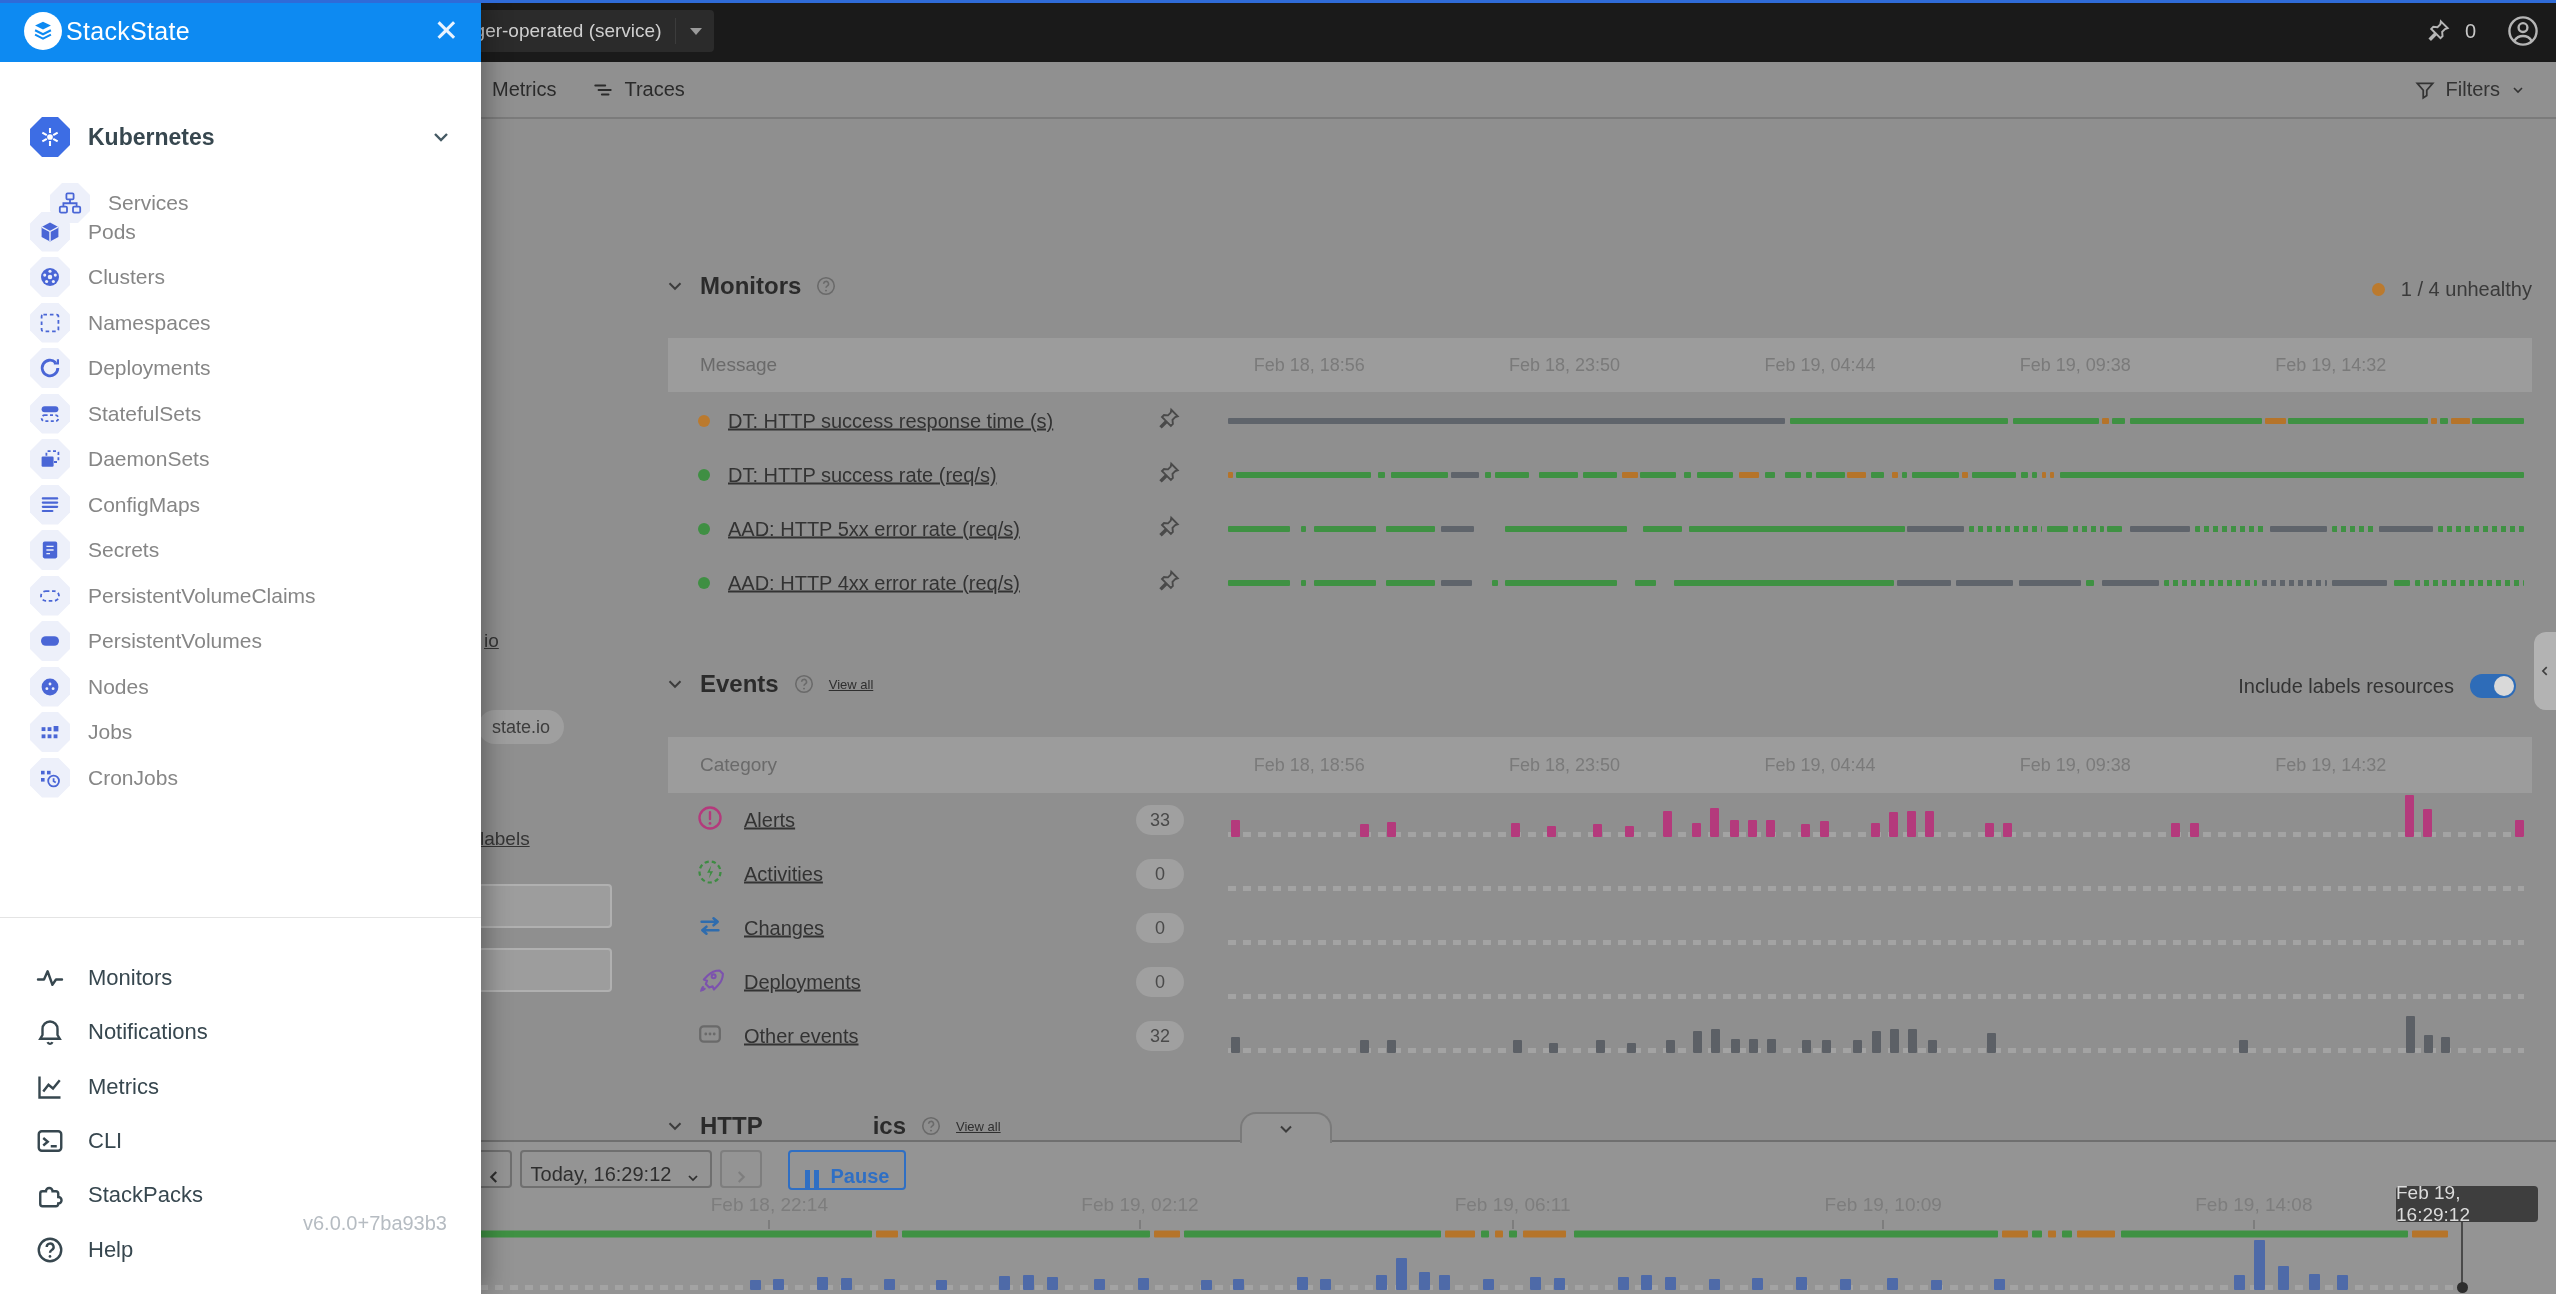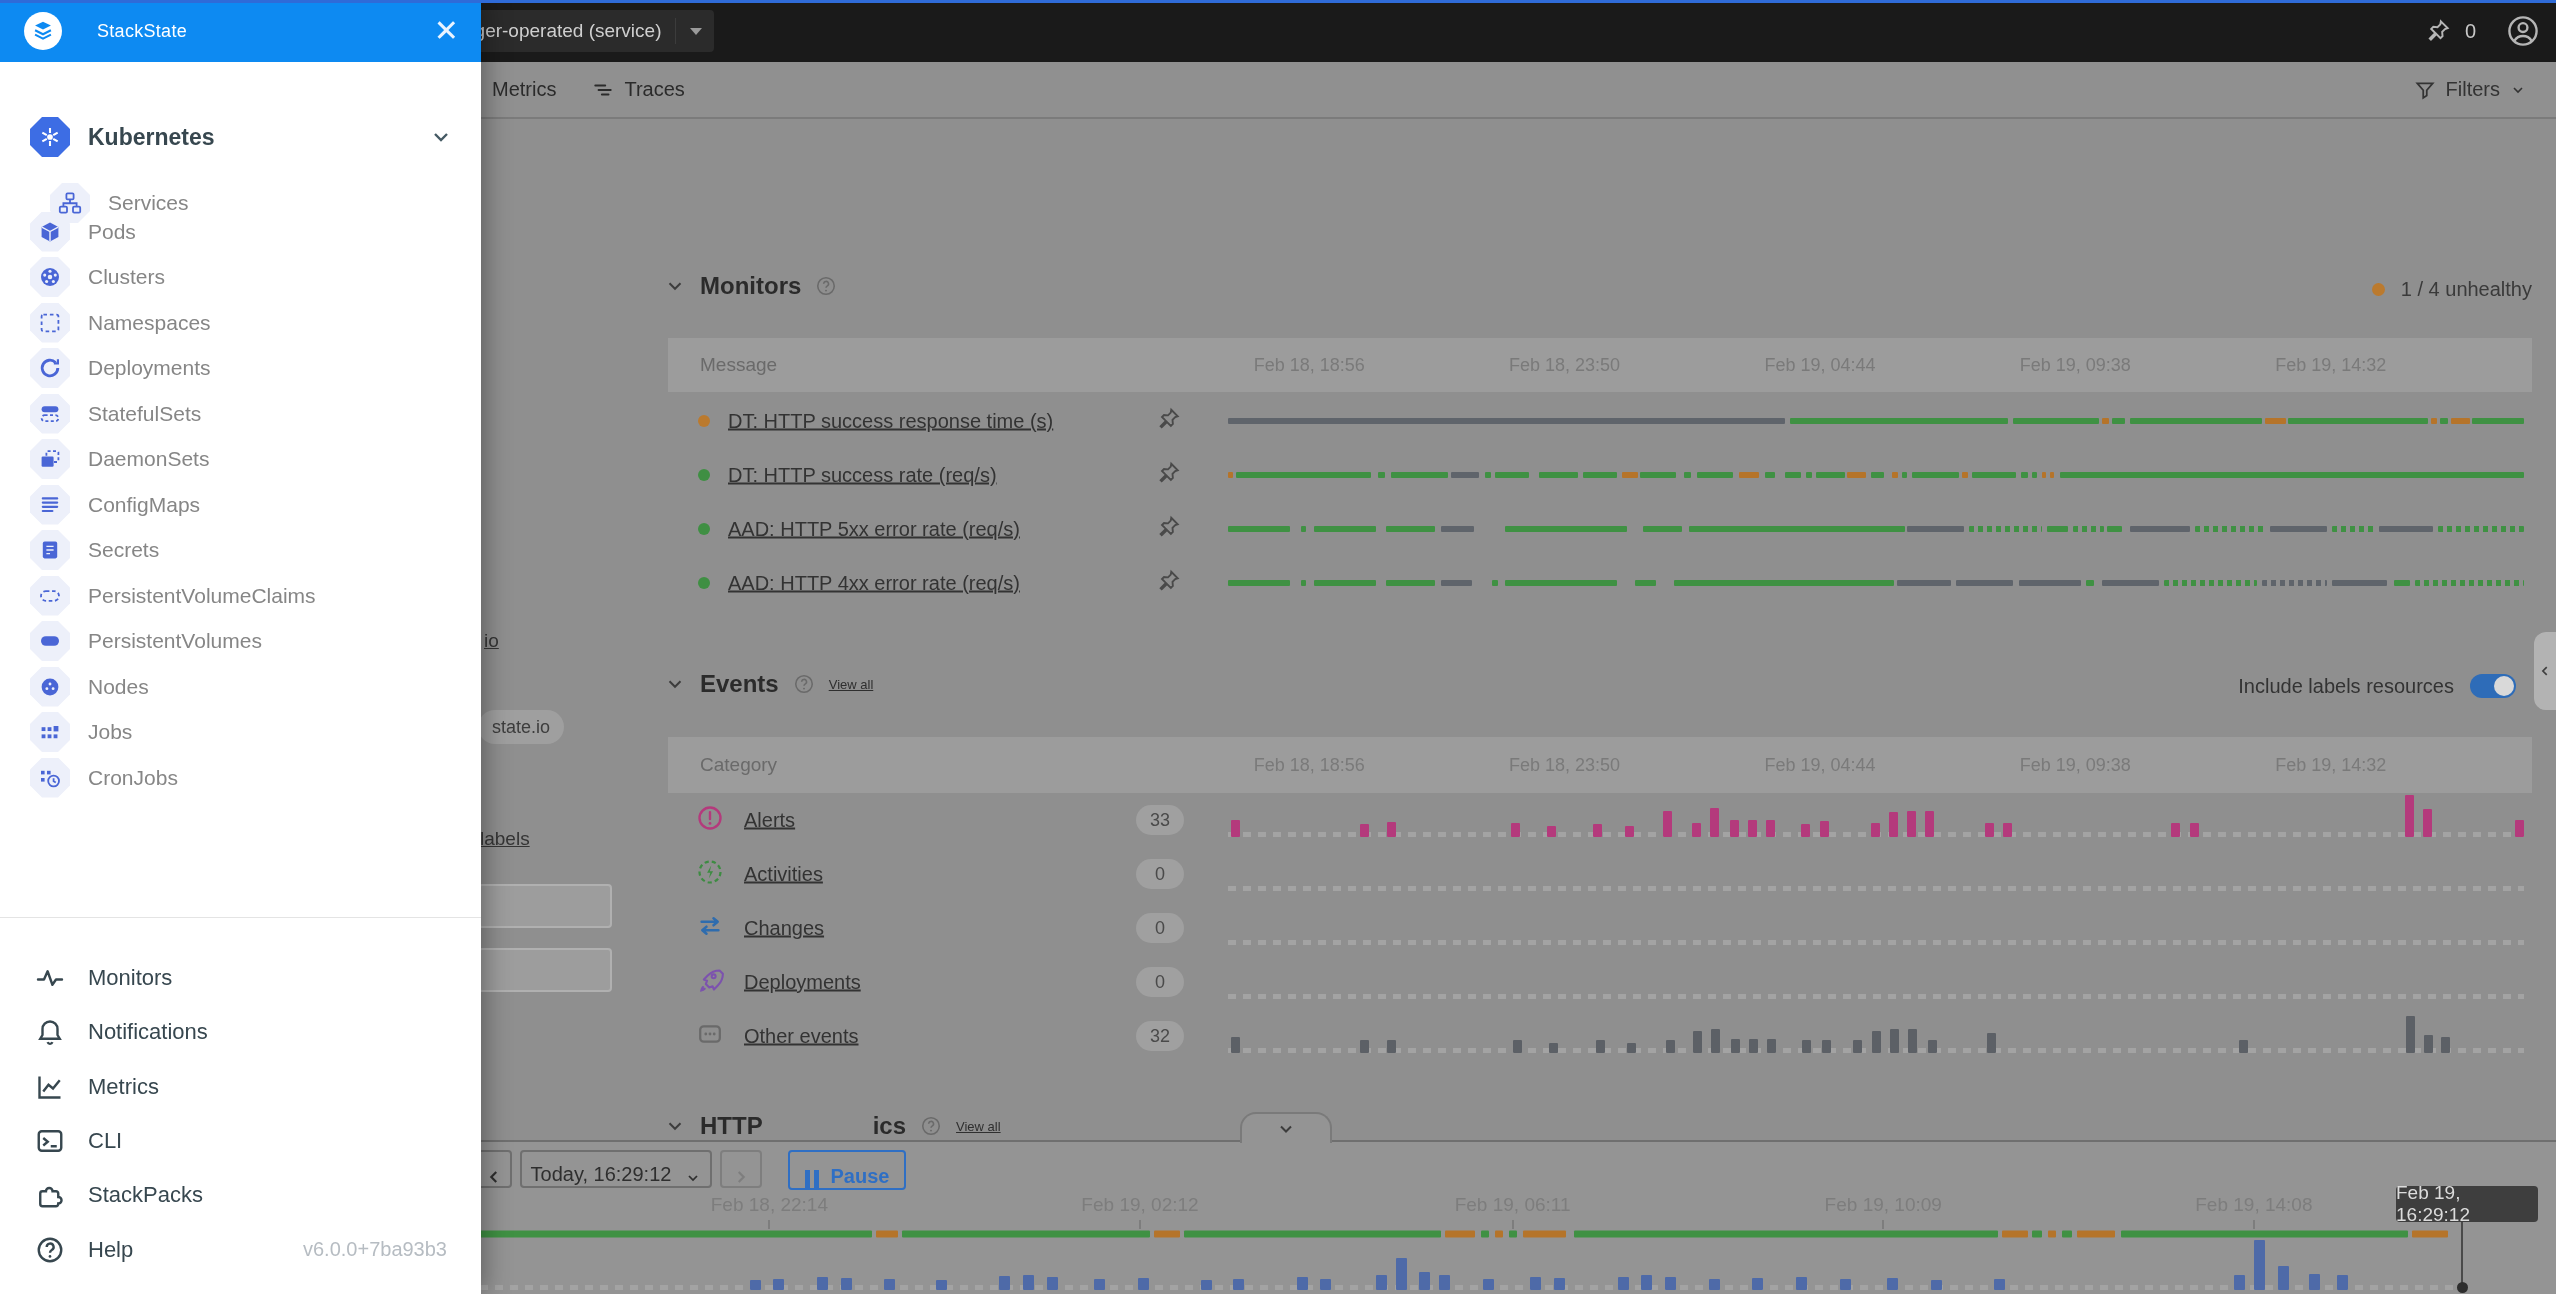--- a/index.html
+++ b/index.html
@@ -96,21 +96,21 @@
   
   .edge-handle{position:absolute;right:0;top:632px;width:22px;height:78px;background:#b3b3b3;
                border-radius:12px 0 0 12px;z-index:7;display:flex;align-items:center;justify-content:center;
                color:#3f3f3f;cursor:pointer;}
 
   
   .sidebar{position:absolute;left:0;top:0;width:481px;height:1294px;background:#fff;z-index:30;
            box-shadow:4px 0 24px rgba(0,0,0,.35);}
   .sb-head{position:absolute;left:0;top:0;right:0;height:62px;background:#0d8af2;display:flex;align-items:center;}
   .sb-logo{margin-left:24px;width:38px;height:38px;border-radius:50%;background:#fff;display:flex;align-items:center;justify-content:center;}
-  .sb-title{margin-left:35px;color:#fff;font-size:18px;font-weight:500;letter-spacing:.3px;flex:1;}
+  .sb-title{margin-left:4px;color:#fff;font-size:25px;font-weight:500;letter-spacing:.3px;flex:1;}
   .sb-close{margin-right:22px;color:#eaf4ff;font-size:30px;font-weight:300;cursor:pointer;line-height:1;}
   .sb-row{position:absolute;left:0;width:100%;height:46px;display:flex;align-items:center;cursor:pointer;}
   .sb-hex{margin-left:30px;width:40px;height:40px;background:#edf0fa;display:flex;align-items:center;justify-content:center;
           clip-path:polygon(30% 0,70% 0,100% 30%,100% 70%,70% 100%,30% 100%,0 70%,0 30%);color:#4a66d6;flex:none;}
   .sb-hex.k8s{background:#3d6de4;color:#fff;}
   .sb-plain{margin-left:30px;width:40px;height:40px;display:flex;align-items:center;justify-content:center;color:#455a64;flex:none;}
   .sb-label{margin-left:18px;font-size:21px;color:#868686;white-space:nowrap;}
   .sb-label.strong{font-size:23px;color:#37474f;font-weight:700;}
   .sb-label.footer{font-size:22px;color:#37474f;font-weight:500;}
   .sb-chev{position:absolute;right:28px;color:#455a64;}
@@ -819,17 +819,17 @@
           <span class="sb-plain">
             <svg width="30" height="30" viewBox="0 0 20 20" fill="none" stroke="#37474f" stroke-width="1.6">
               <circle cx="10" cy="10" r="7.5"></circle>
               <path d="M7.8 8a2.3 2.3 0 1 1 3.4 2c-.8.5-1.2 1-1.2 1.8"></path>
               <circle cx="10" cy="14.3" r="0.9" fill="#37474f" stroke="none"></circle>
             </svg>
           </span>
                  <span class="sb-label footer">Help</span>
         </div>
       </div>
-    <span class="sb-version" style="top:1238px">v6.0.0+7ba93b3</span>
+    <span class="sb-version" style="top:1212px">v6.0.0+7ba93b3</span>
   </div>
 
   <div class="topstrip"></div>
 </div>
 
 </body></html>

